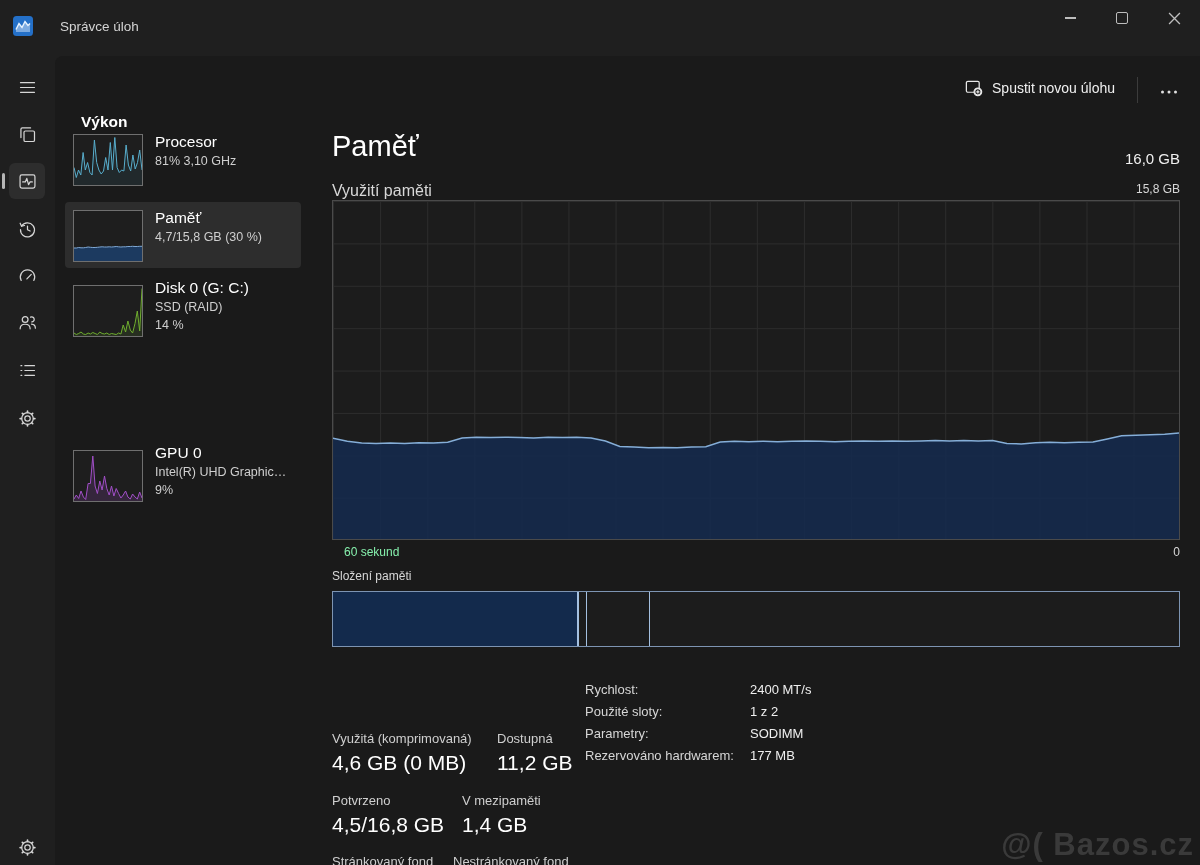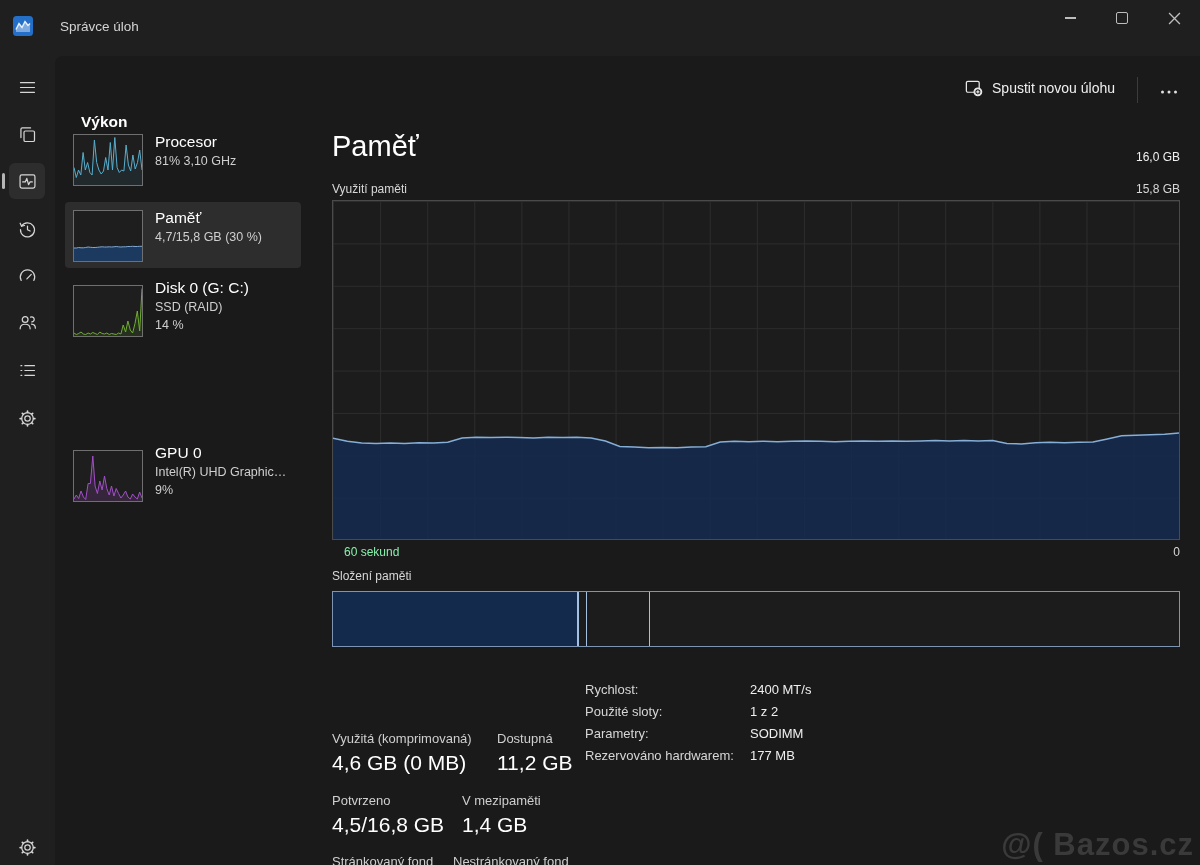--- a/index.html
+++ b/index.html
@@ -40,22 +40,22 @@
   .perf-item{position:absolute;left:10px;width:236px;border-radius:4px;display:flex;padding:8px;box-sizing:border-box;}
   .perf-item.sel{background:#2d2d2d;}
   .thumb{width:70px;height:52px;border:1px solid #6f6f6f;background:#1e1e1e;box-sizing:border-box;flex:none;}
   .meta{margin-left:12px;min-width:0;}
   .meta .t{font-size:15.5px;color:#fff;line-height:20px;margin-top:-2px;white-space:nowrap;}
   .meta .s{font-size:12.5px;color:#cfcfcf;line-height:18px;white-space:nowrap;overflow:hidden;}
 
   
   .main{position:absolute;left:277px;top:0;width:848px;height:749px;}
   .mem-title{position:absolute;left:0;top:14px;font-size:29px;font-weight:300;color:#fff;}
-  .mem-total{position:absolute;right:0;top:34px;font-size:12px;color:#f0f0f0;}
-  .chart-label{position:absolute;left:0;top:66px;font-size:12px;color:#d8d8d8;}
+  .mem-total{position:absolute;right:0;top:34px;font-size:15px;color:#f0f0f0;}
+  .chart-label{position:absolute;left:0;top:66px;font-size:16px;color:#d8d8d8;}
   .chart-max{position:absolute;right:0;top:66px;font-size:12px;color:#d8d8d8;}
   .chart{position:absolute;left:0;top:84px;width:846px;height:338px;border:1px solid #4a4a4a;background:#1c1c1c;
          background-image:linear-gradient(to right,#2c2c2c 1px,transparent 1px),
                           linear-gradient(to bottom,#2c2c2c 1px,transparent 1px);
          background-size:47.1px 42.4px;}
   .axis-l{position:absolute;left:12px;top:429px;font-size:12px;color:#86efac;}
   .axis-r{position:absolute;right:0;top:429px;font-size:12px;color:#d8d8d8;}
   .comp-label{position:absolute;left:0;top:453px;font-size:12px;color:#d8d8d8;}
   .comp-bar{position:absolute;left:0;top:475px;width:846px;height:54px;border:1px solid #7d94b2;background:#1c1c1c;}
   .cb-fill{position:absolute;left:0;top:0;bottom:0;background:#132a4c;border-right:1px solid #a4c0e0;box-sizing:border-box;}

